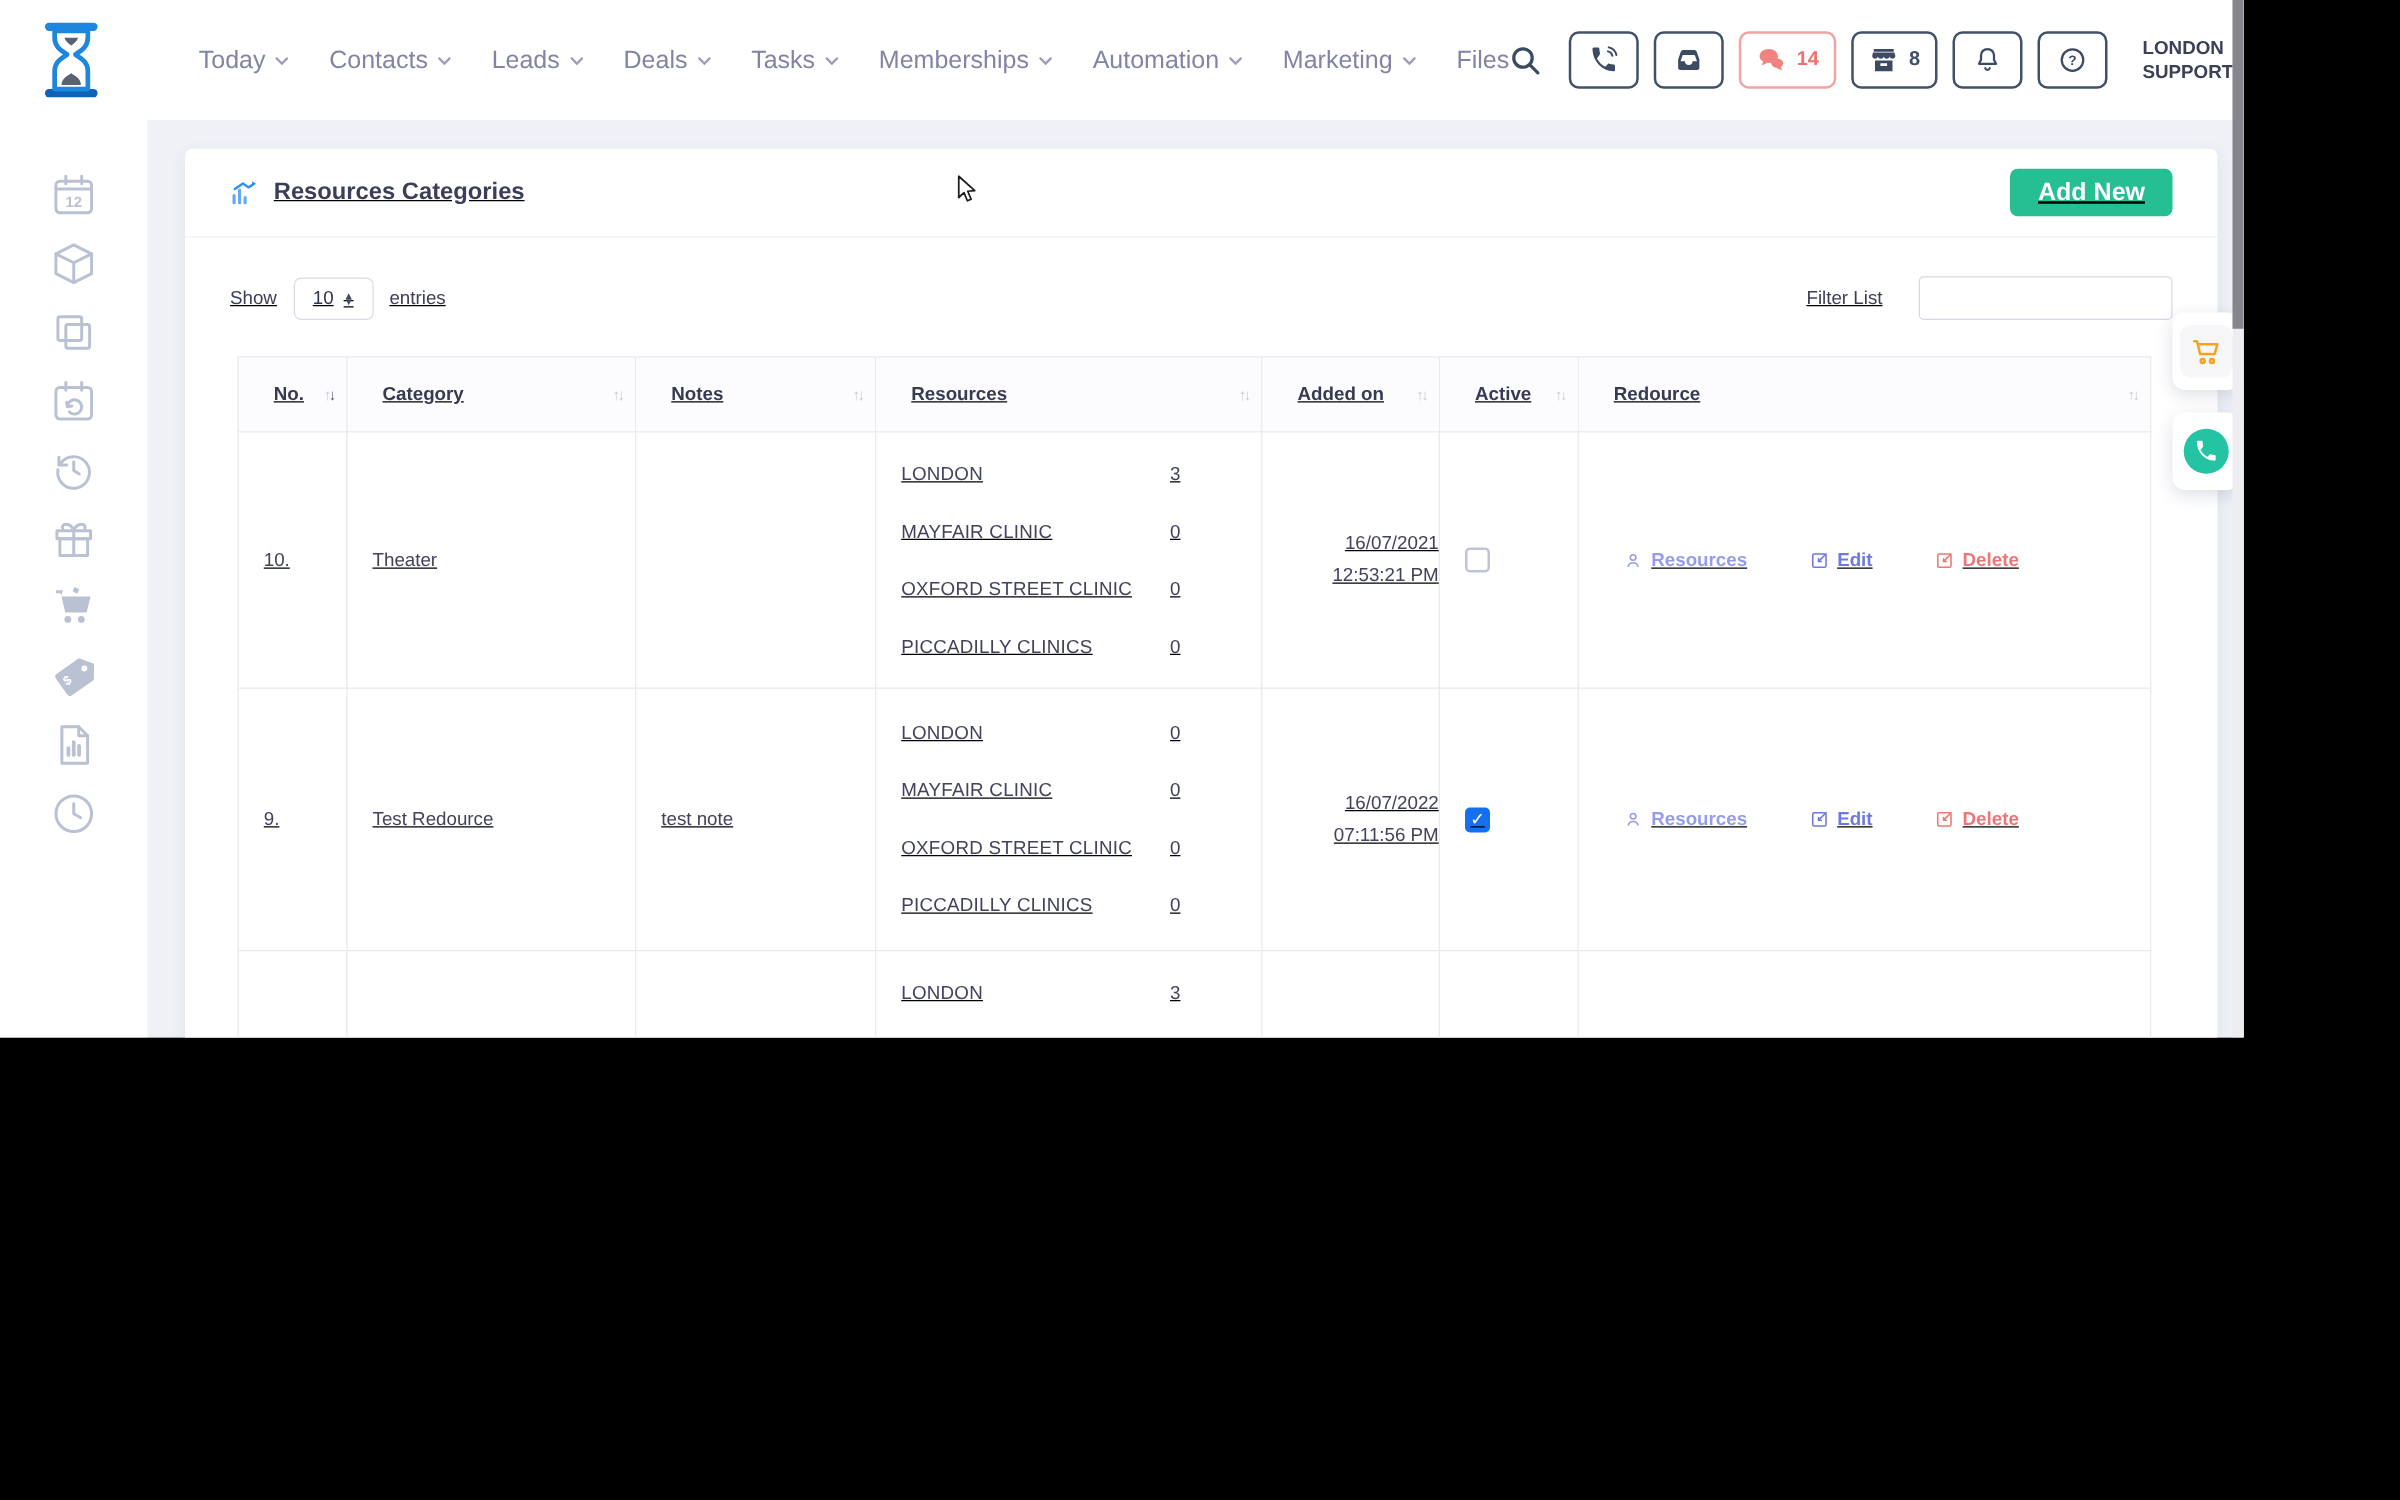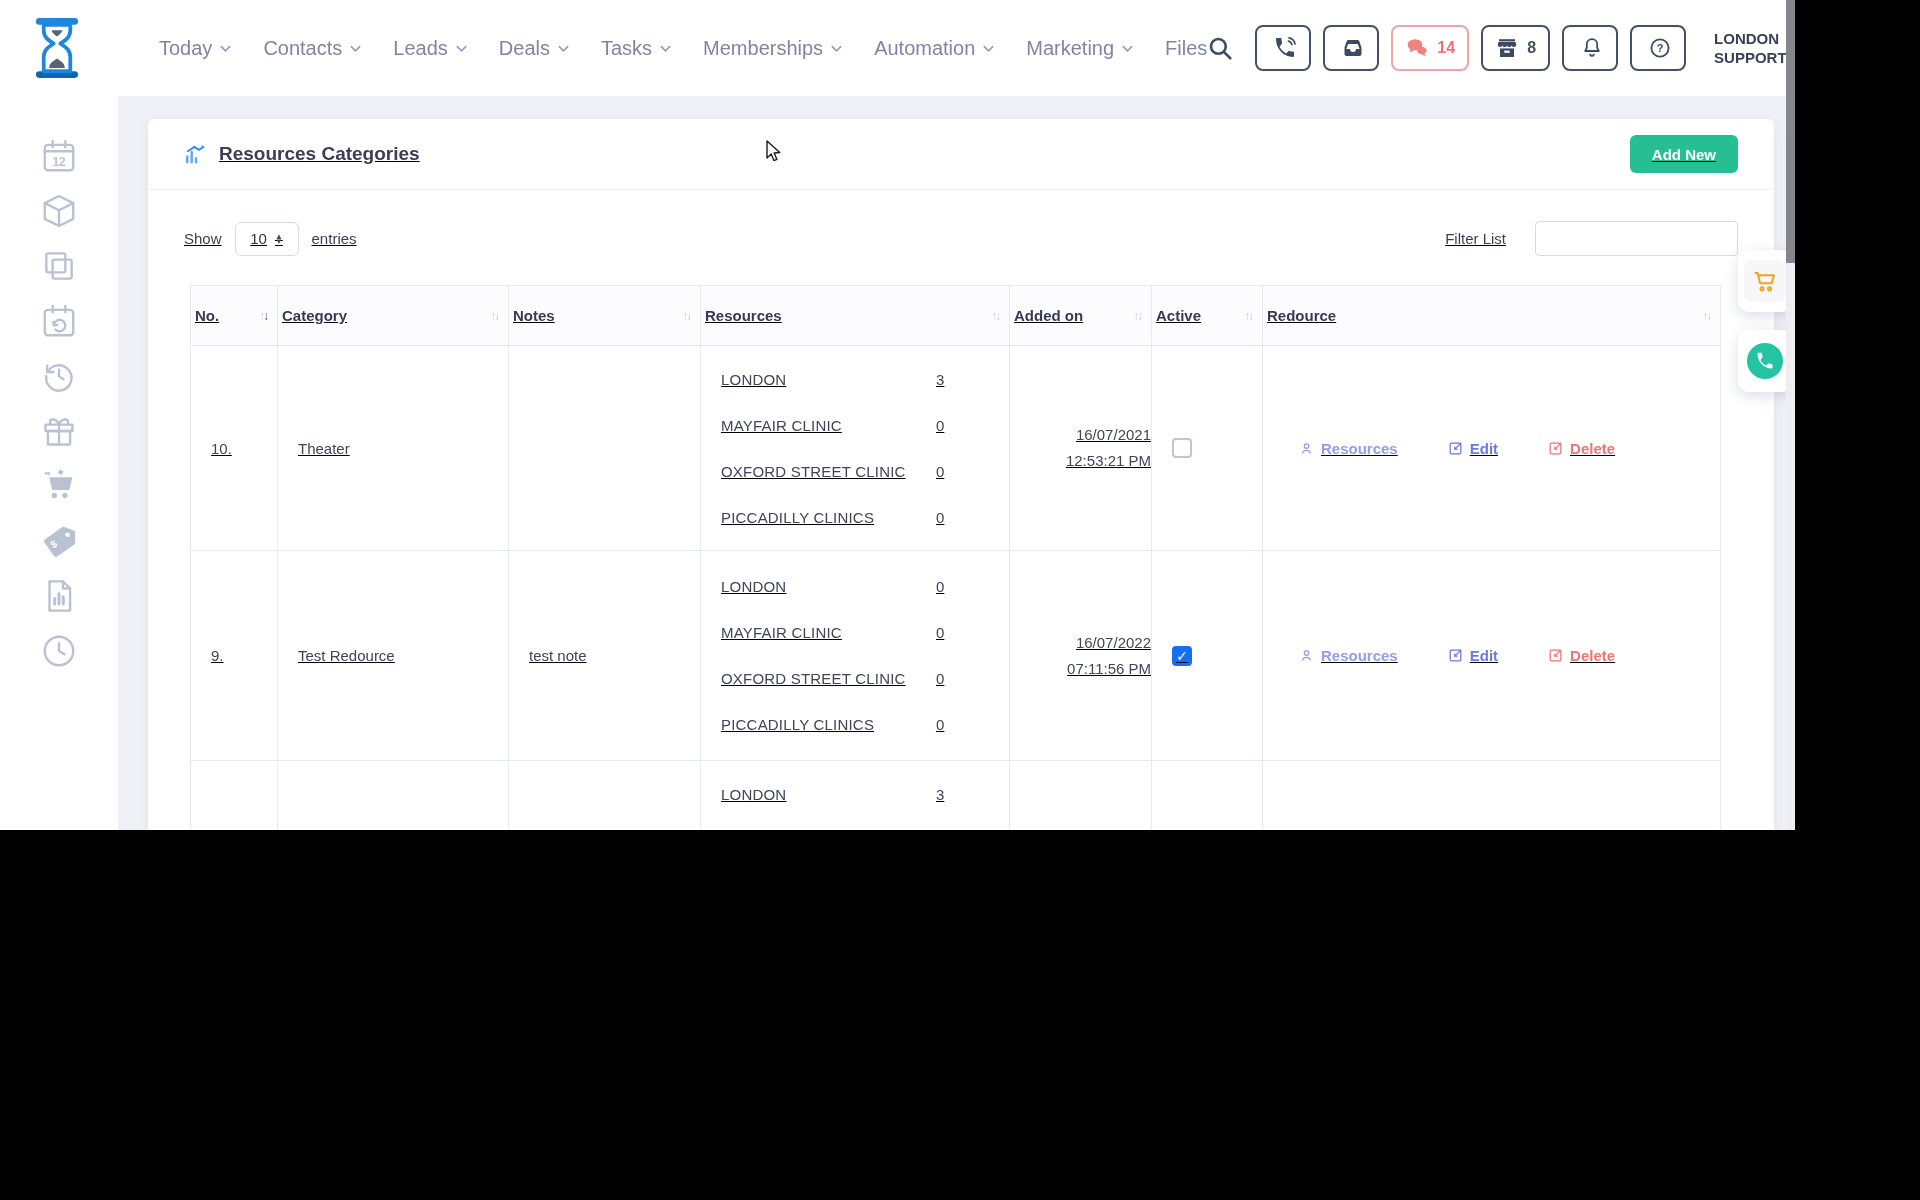--- a/index.html
+++ b/index.html
@@ -7,55 +7,55 @@
   .app { position:absolute; left:0; top:0; width:1795px; height:830px; background:#fff; overflow:hidden; }
 
   
   .topbar { height:96px; background:#fff; display:flex; align-items:center; padding:0 22px 0 30px; position:relative; z-index:5; }
   .logo { width:56px; height:64px; display:flex; align-items:center; justify-content:center; cursor:pointer; }
   .nav { display:flex; align-items:center; gap:32px; margin-left:75px; }
   .nav-item { display:flex; align-items:center; gap:8px; color:#8284a4; font-size:20px; font-weight:500; cursor:pointer; white-space:nowrap; }
   .nav-item .caret { display:flex; color:#9b9db8; margin-top:2px; }
   .top-right { margin-left:auto; display:flex; align-items:center; gap:12px; }
   .search-btn { color:#3d4a63; display:flex; width:26px; height:26px; margin-right:10px; cursor:pointer; }
-  .icon-btn { background:#fff; border:2px solid #43506a; border-radius:8px; height:46px; min-width:56px; display:flex; align-items:center; justify-content:flex-end; gap:8px; padding:0 12px; color:#3d4a63; cursor:pointer; }
+  .icon-btn { background:#fff; border:2px solid #43506a; border-radius:8px; height:46px; min-width:56px; display:flex; align-items:center; justify-content:center; gap:8px; padding:0 12px; color:#3d4a63; cursor:pointer; }
   .icon-btn svg { width:24px; height:24px; }
   .icon-btn.salmon { border-color:#f2a3a3; color:#f0827f; }
   .badge { font-size:16px; font-weight:bold; color:#43506a; }
   .badge.red { color:#ef7070; }
   .user-name { text-align:left; font-size:15px; font-weight:bold; color:#3b4059; line-height:1.3; margin:0 6px 0 16px; }
   .avatar { width:52px; height:52px; border-radius:50%; background:#2f4157; display:flex; align-items:center; justify-content:center; cursor:pointer; }
   .avatar svg { width:30px; height:30px; }
 
   
   .body-wrap { display:flex; height:734px; background:#eff1f7; }
   .sidebar { width:118px; background:#fff; padding-top:40px; display:flex; flex-direction:column; align-items:center; gap:15px; flex-shrink:0; }
   .side-icon { width:40px; height:40px; color:#bac1d3; display:flex; align-items:center; justify-content:center; cursor:pointer; }
   .side-icon svg { width:38px; height:38px; }
   .main { flex:1; padding:23px 21px 0 30px; }
   .card { background:#fff; border-radius:6px; box-shadow:0 3px 14px rgba(45,55,95,.07); height:780px;text-decoration:underline; }
 
   
   .card-header { height:71px; display:flex; align-items:center; justify-content:space-between; padding:0 36px; border-bottom:1px solid #edeff5; }
   .card-title { display:flex; align-items:center; gap:12px; font-size:19px; font-weight:bold; color:#3b3e57; }
-  .btn-add { background:#26bf94; color:#fff; border:none; border-radius:6px; height:38px; padding:0 22px; font-size:15px; font-weight:bold; cursor:pointer; font-family:inherit; }
+  .btn-add { background:#26bf94; color:#fff; border:none; border-radius:6px; height:38px; padding:0 22px; font-size:20px; font-weight:bold; cursor:pointer; font-family:inherit; }
 
   
   .controls { display:flex; align-items:center; justify-content:space-between; padding:31px 36px 29px 36px; }
   .show-group { display:flex; align-items:center; gap:13px; font-size:15px; color:#3b3e57; font-weight:500; }
   .page-size { width:64px; height:34px; border:1px solid #d8dbe4; border-radius:6px; display:flex; align-items:center; justify-content:center; gap:8px; font-size:15px; color:#30344c; cursor:pointer; background:#fff; }
   .spin { display:flex; flex-direction:column; font-size:8px; line-height:5px; color:#42465e; }
   .filter-group { display:flex; align-items:center; gap:29px; font-size:15px; color:#3b3e57; font-weight:500; }
   .filter-group input { width:203px; height:35px; border:1px solid #d6d9e2; border-radius:4px; padding:0 10px; font-size:14px; font-family:inherit; color:#333; outline:none; }
 
   
   .table-wrap { padding:0 42px; }
   table { border-collapse:collapse; table-layout:fixed; width:1530px; }
   th, td { border:1px solid #e7e9f1; }
-  th { height:60px; background:#fcfcfe; text-align:left; padding-left:4px; font-size:15px; font-weight:600; color:#363a52; position:relative; }
+  th { height:60px; background:#fcfcfe; text-align:left; padding-left:28px; font-size:15px; font-weight:600; color:#363a52; position:relative; }
   .sort { position:absolute; right:10px; top:50%; transform:translateY(-50%); font-size:12px; color:#c9cdd9; letter-spacing:-2px; font-weight:normal; }
   th.sorted .d { color:#565a70; }
   td { font-size:15px; color:#40435a; vertical-align:middle; padding-left:20px; }
   tr.row-1 { height:205px; }
   tr.row-2 { height:210px; }
   tr.row-3 { height:200px; }
   td.cell-res { padding:0 28px 0 20px; }
   td.cell-res.top { vertical-align:top; padding-top:10px; }
   .res-line { display:flex; align-items:center; height:46px; }
   .res-name { width:215px; letter-spacing:.2px; }

